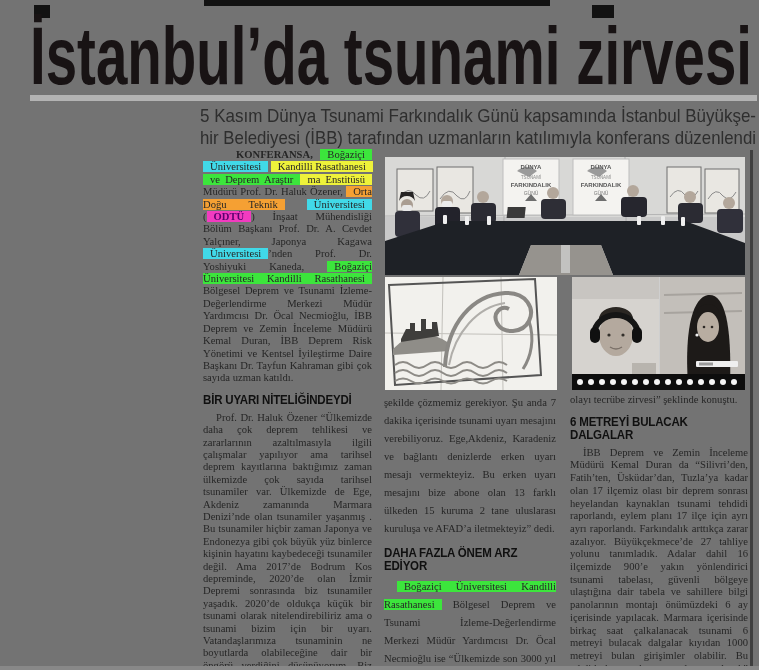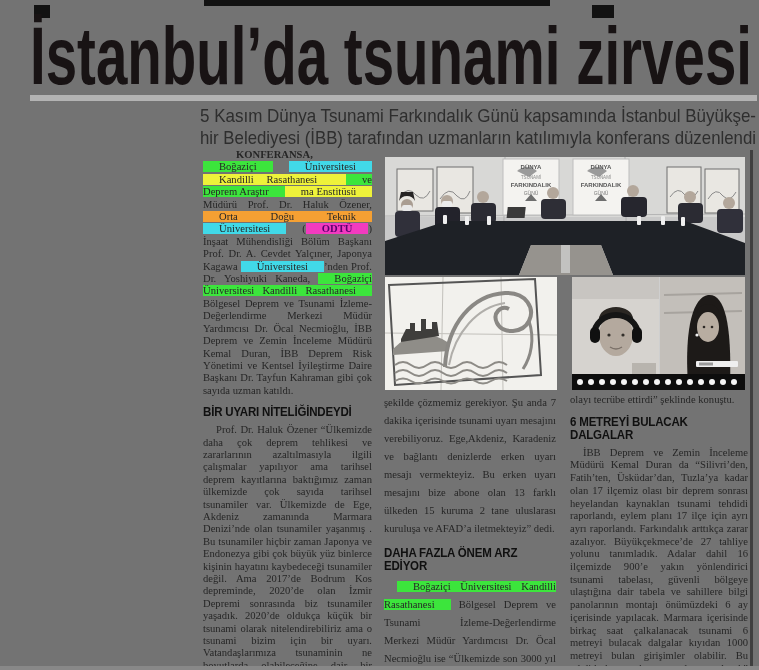--- a/index.html
+++ b/index.html
@@ -10,21 +10,21 @@
   .artifact{background:#121212;}
   .rule{background:#b3b3b3;}
   .col{position:absolute;}
   .body-p{font-size:10.6px;line-height:12.4px;text-align:justify;color:#262626;margin:0;}
   .indent{text-indent:13px;}
   .sec-h{font-family:"Liberation Sans", sans-serif;font-weight:700;font-size:12px;
          letter-spacing:-0.2px;color:#101010;margin:9px 0 5px 0;line-height:13px;
          transform:scaleX(0.96);transform-origin:left;}
   .mid .body-p{line-height:18px;}
   .right .body-p{line-height:12.7px;}
-  .hl{padding:0 16px;}
+  .hl{padding:0 7px;}
   .hl-green{background:#3ce53c;}
   .hl-yellow{background:#eef23a;margin-top:44px;}
   .hl-orange{background:#f5a033;}
   .hl-cyan{background:#41d9e8;}
   .hl-pink{background:#f23bc0;color:#5a006e;font-weight:bold;}
   .seg-bold{font-weight:bold;margin-left:20px;}
   .photo{position:absolute;overflow:hidden;background:#cfcfcf;}
   svg text{font-family:"Liberation Sans", sans-serif;}
   .edge-line{background:#3f3f3f;}
 </style>
@@ -214,20 +214,20 @@
     </svg>
   </div>
 
   <div class="col mid" style="left:384px;top:394px;width:172px;">
     <p class="body-p">şekilde çözmemiz gerekiyor. Şu anda 7 dakika içerisinde tsunami uyarı mesajını verebiliyoruz. Ege,Akdeniz, Karadeniz ve bağlantı denizlerde erken uyarı mesajı vermekteyiz. Bu erken uyarı mesajını bize abone olan 13 farklı ülkeden 15 kuruma 2 tane uluslarası kuruluşa ve AFAD’a iletmekteyiz” dedi.</p>
     <div class="sec-h">DAHA FAZLA ÖNEM ARZ EDİYOR</div>
     <p class="body-p indent"><span class="hl hl-green">Boğaziçi Üniversitesi Kandilli Rasathanesi</span><span> Bölgesel Deprem ve Tsunami İzleme-Değerlendirme Merkezi Müdür Yardımcısı Dr. Öcal Necmioğlu ise “Ülkemizde son 3000 yıl içerisinde 90’dan fazla tsunami olayı bir şekilde kaydedildi. Bunların içerisinde çok büyük olaylar var, küçük ölçekli olaylar var. Yaşanan olaylar farkındalığın kazanılmasında eğitim faaliyetlerinden daha fazla önem arz ediyor diye düşünüyorum. Özellikle Bodrum fiili olarak bir</span></p>
   </div>
 
   <div class="col right" style="left:570px;top:394px;width:178px;">
-    <p class="body-p">olayı tecrübe ettirdi” şeklinde konuştu.</p>
+    <p class="body-p">olayı tecrübe zirvesi” şeklinde konuştu.</p>
     <div class="sec-h">6 METREYİ BULACAK DALGALAR</div>
     <p class="body-p indent">İBB Deprem ve Zemin İnceleme Müdürü Kemal Duran da “Silivri’den, Fatih’ten, Üsküdar’dan, Tuzla’ya kadar olan 17 ilçemiz olası bir deprem sonrası heyelandan kaynaklan tsunami tehdidi raporlandı, eylem planı 17 ilçe için ayrı ayrı raporlandı. Farkındalık arttıkça zarar azalıyor. Büyükçekmece’de 27 tahliye yolunu tanımladık. Adalar dahil 16 ilçemizde 900’e yakın yönlendirici tsunami tabelası, güvenli bölgeye ulaştığına dair tabela ve sahillere bilgi panolarının montajı önümüzdeki 6 ay içerisinde yapılacak. Marmara içerisinde birkaç saat çalkalanacak tsunami 6 metreyi bulacak dalgalar kıyıdan 1000 metreyi bulan girişimler olabilir. Bu tehdide karşı çalışmamız devam edecek” diye konuştu. (DHA)</p>
   </div>
 
   <div class="abs edge-line" style="left:750px;top:150px;width:3px;height:518px;"></div>
 
 </div>
 
 </body></html>

